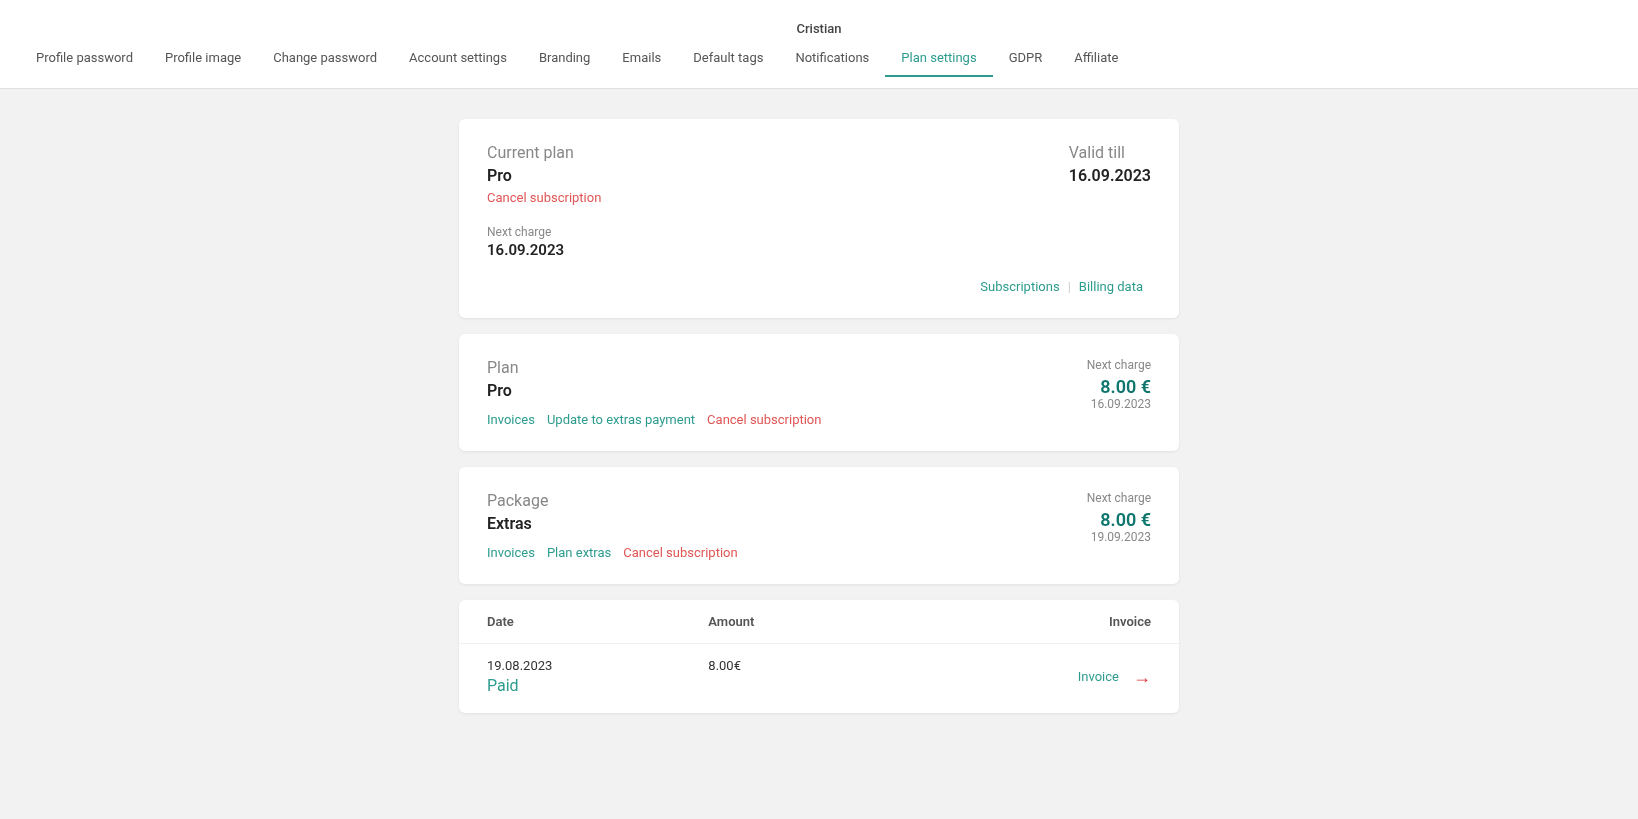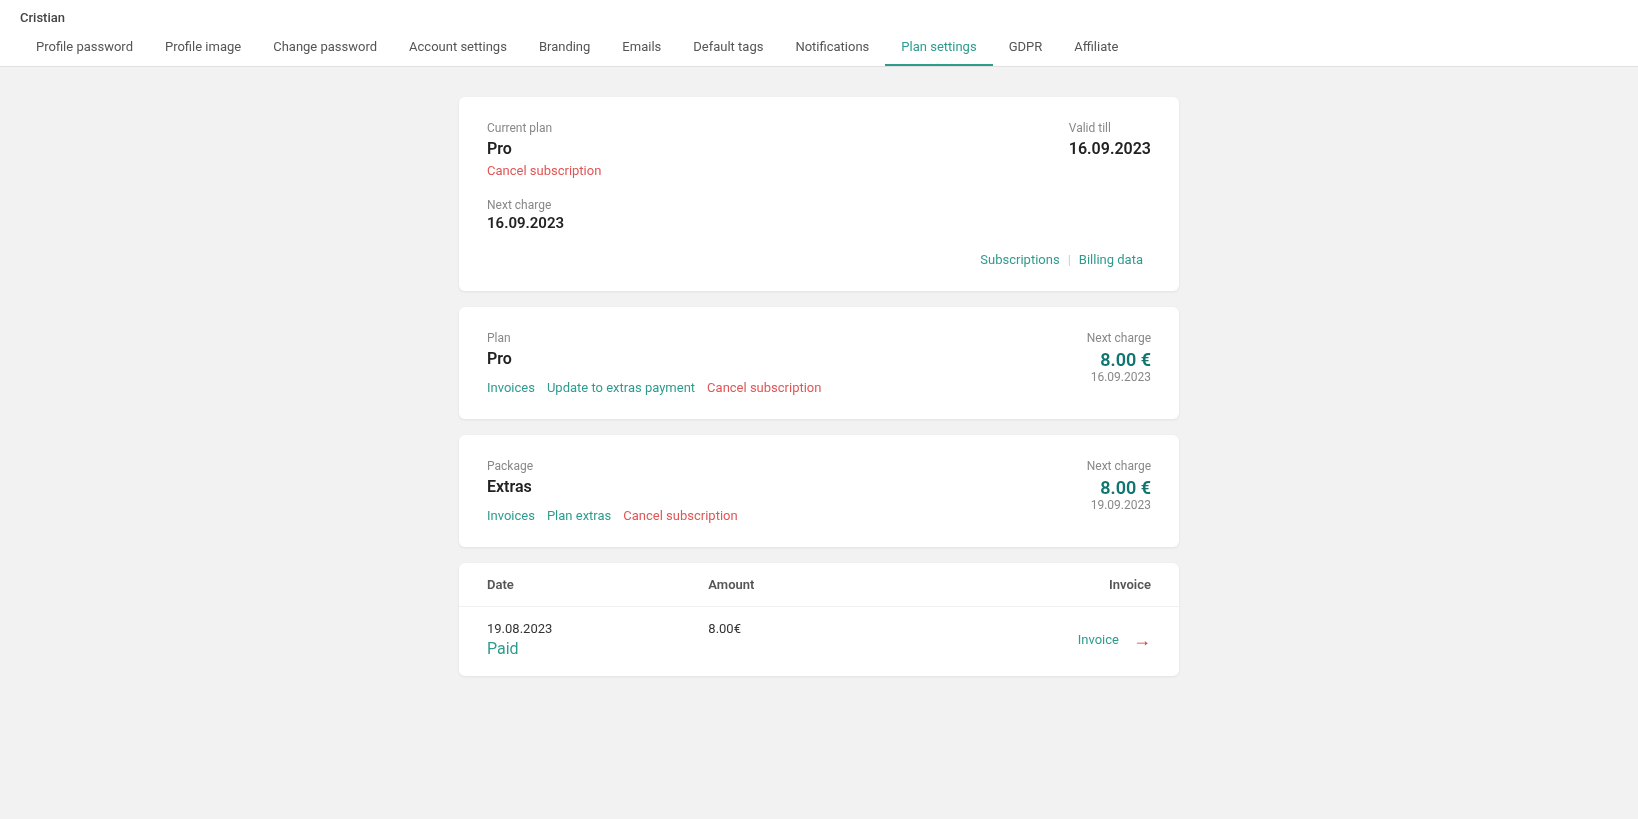--- a/index.html
+++ b/index.html
@@ -4,22 +4,23 @@
   <style>
     * { box-sizing: border-box; margin: 0; padding: 0; }
     body {
       font-family: -apple-system, BlinkMacSystemFont, 'Segoe UI', Roboto, sans-serif;
       background: #f2f2f2;
       color: #333;
       font-size: 14px;
     }
     .header {
       background: #fff;
-      padding: 0 20px;
+      padding: 11px 20px;
       border-bottom: 1px solid #e0e0e0;
+      text-align: center;
     }
     .user-name {
       font-size: 13px;
       color: #444;
       padding: 10px 0 4px 0;
       font-weight: 500;
     }
     .nav-tabs {
       display: flex;
       align-items: flex-end;
@@ -51,21 +52,21 @@
       padding: 24px 28px;
       margin-bottom: 16px;
       box-shadow: 0 1px 3px rgba(0,0,0,0.07);
     }
     .card-row {
       display: flex;
       justify-content: space-between;
       align-items: flex-start;
     }
     .card-label {
-      font-size: 12px;
+      font-size: 16px;
       color: #888;
       margin-bottom: 4px;
     }
     .card-value {
       font-size: 16px;
       font-weight: 600;
       color: #222;
       margin-bottom: 4px;
     }
     .cancel-link {

